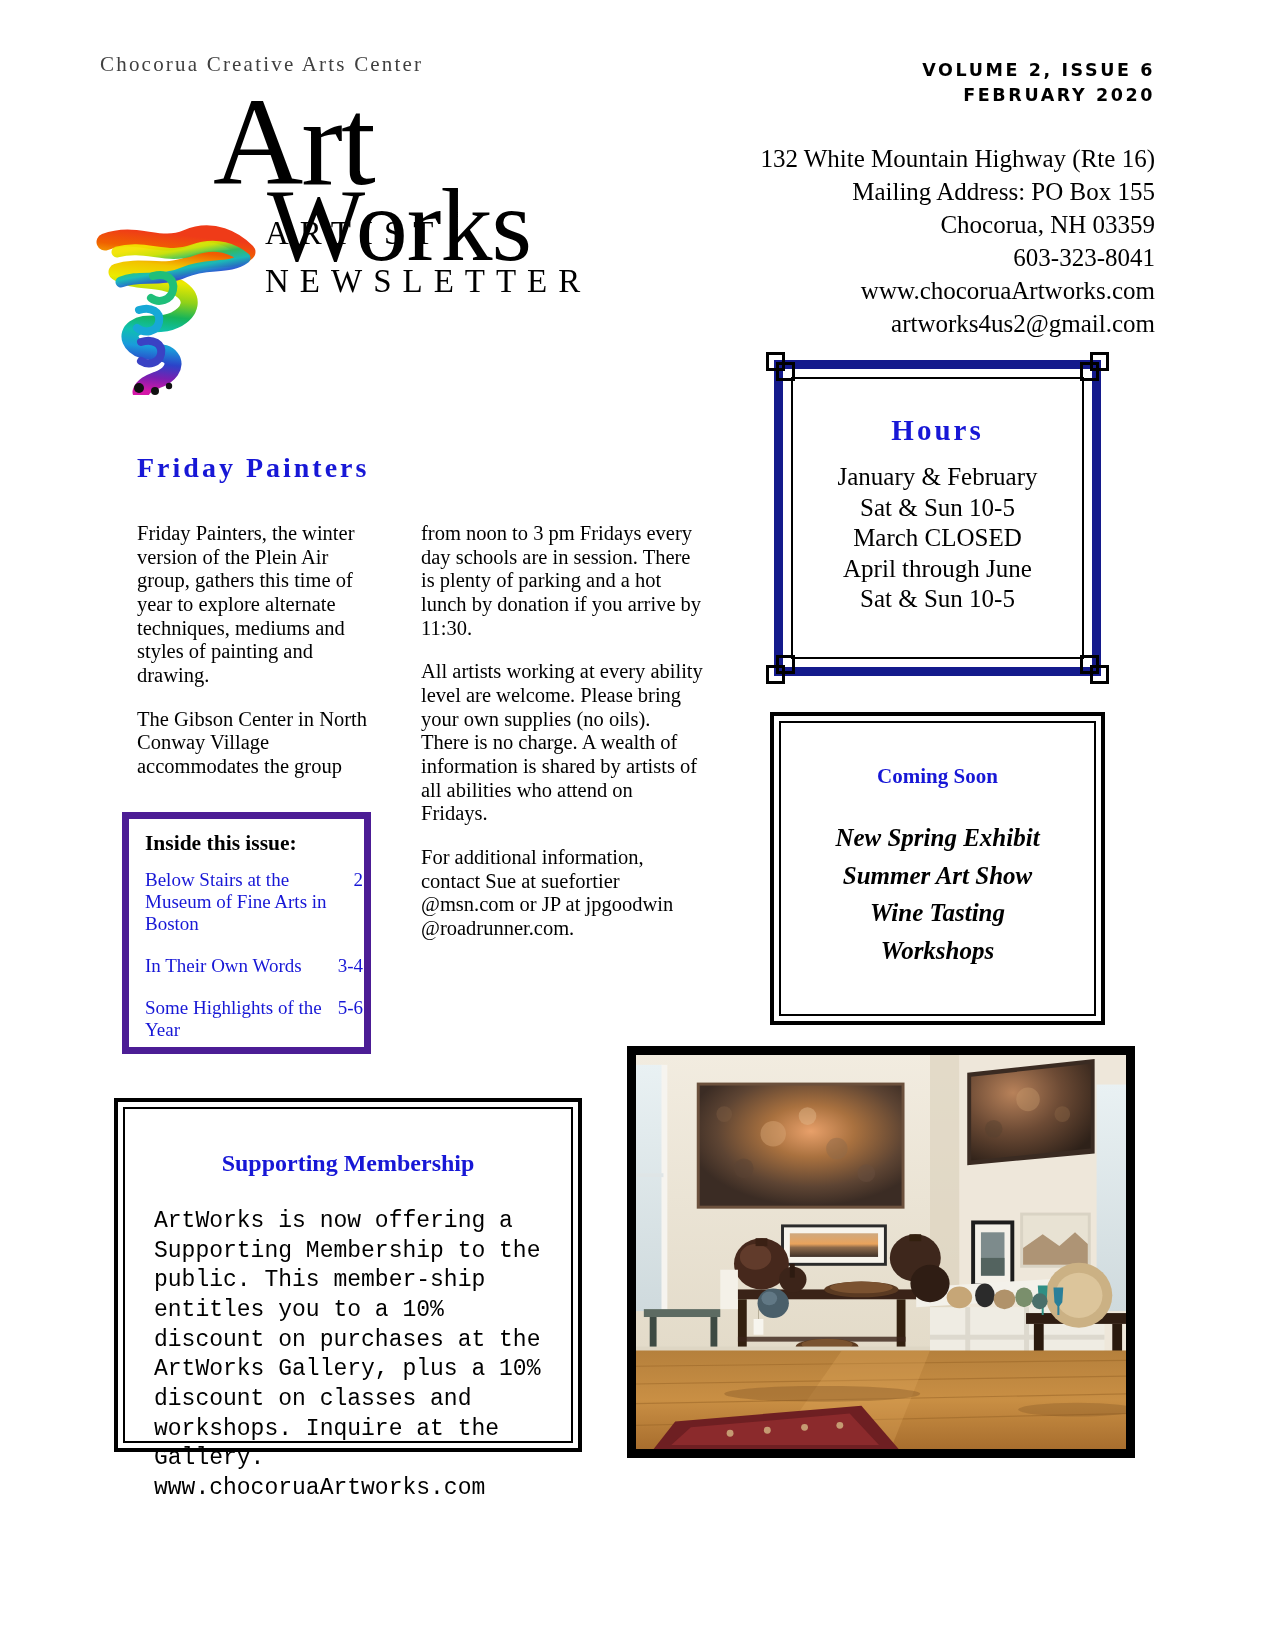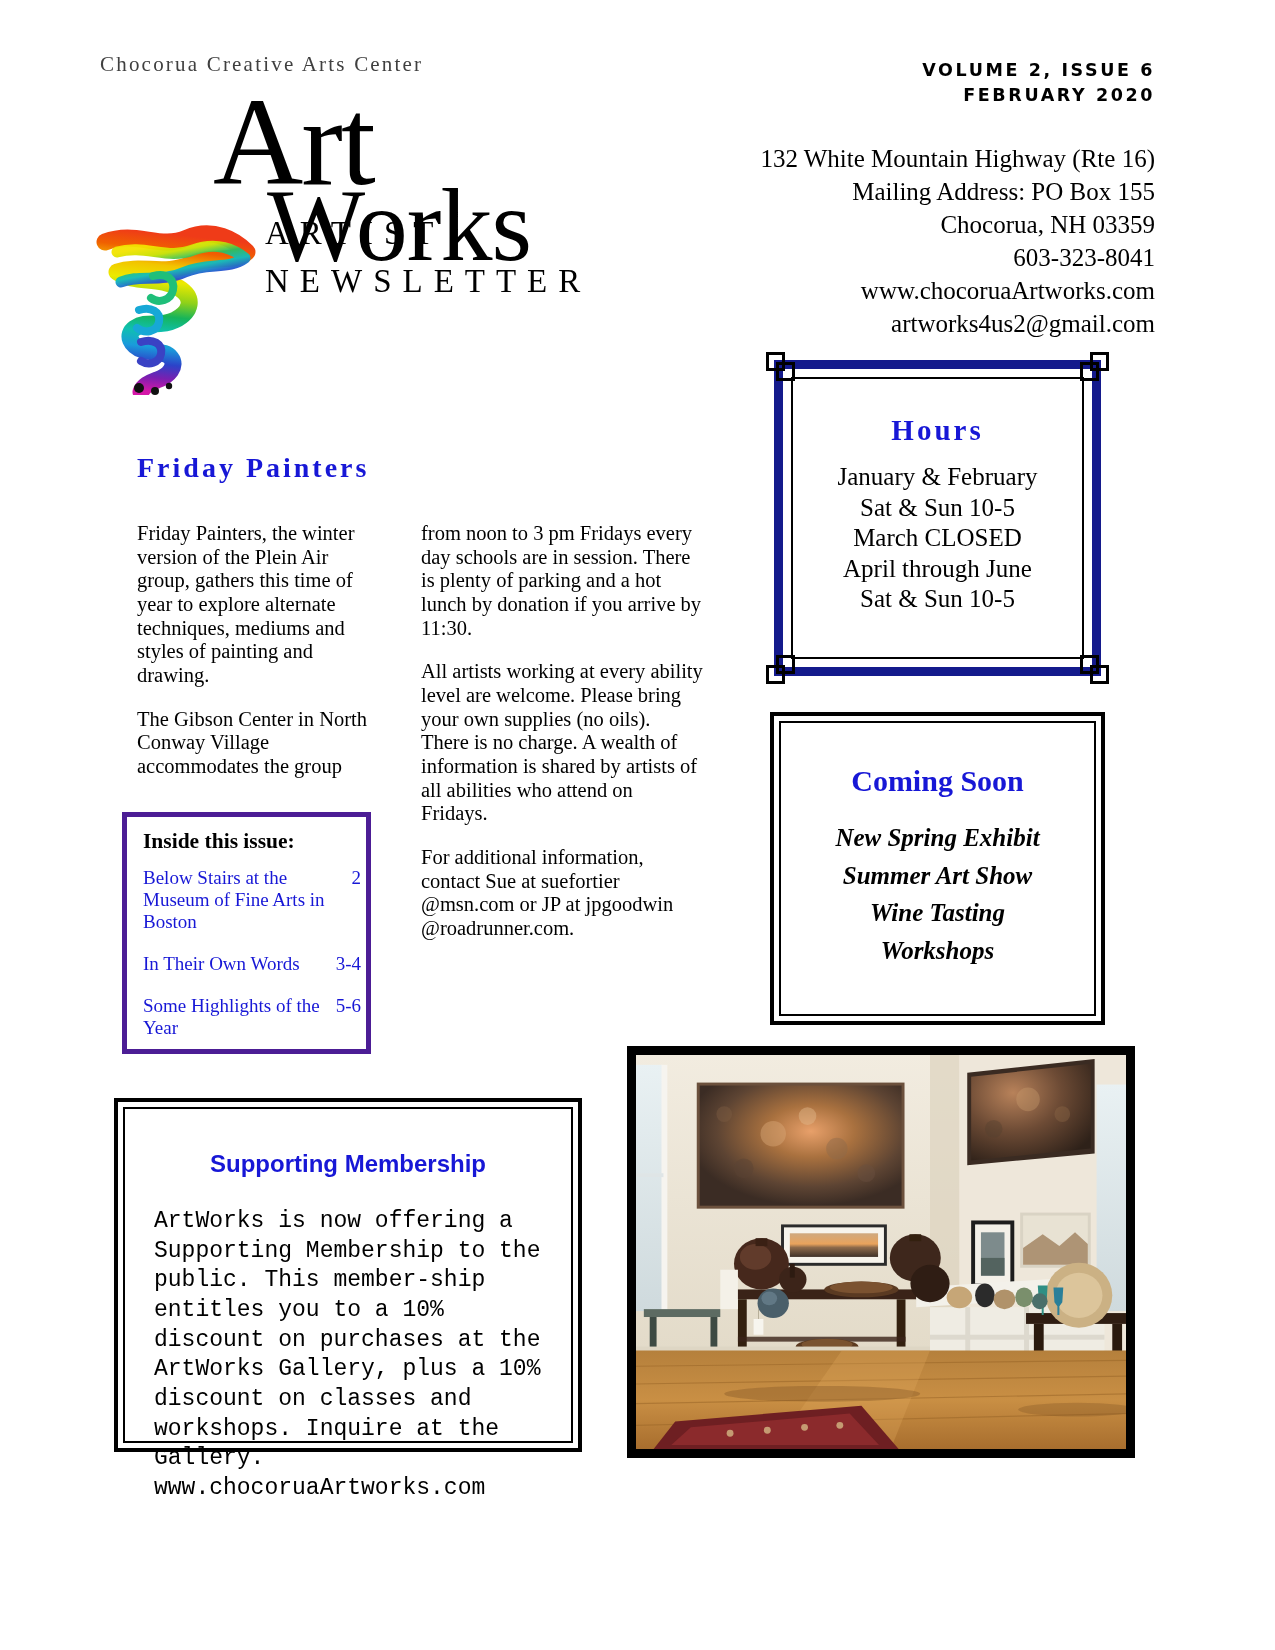--- a/index.html
+++ b/index.html
@@ -131,21 +131,21 @@
   #friday-col2 { left: 421px; top: 522px; width: 282px; }
   .article-col p { margin: 0 0 20px 0; }
 
   
   #inside-box {
     position: absolute;
     left: 122px;
     top: 812px;
     width: 249px;
     height: 242px;
-    border: 5px solid #4c1d95;
+    border: 7px solid #4c1d95;
     background: #fff;
     box-sizing: border-box;
   }
   #inside-title {
     position: absolute;
     left: 16px;
     top: 12px;
     font-family: "Liberation Serif", serif;
     font-size: 21.5px;
     font-weight: bold;
@@ -244,21 +244,21 @@
     left: 5px; top: 5px; right: 5px; bottom: 5px;
     border: 2px solid #000;
     box-sizing: border-box;
   }
   #coming-title {
     position: absolute;
     left: 0; right: 0;
     top: 48px;
     text-align: center;
     font-family: "Liberation Serif", serif;
-    font-size: 30px;
+    font-size: 21px;
     font-weight: bold;
     color: #1717d6;
   }
   #coming-list {
     position: absolute;
     left: 0; right: 0;
     top: 103px;
     text-align: center;
     font-family: "Liberation Serif", serif;
     font-style: italic;
@@ -283,21 +283,21 @@
     position: absolute;
     left: 5px; top: 5px; right: 5px; bottom: 5px;
     border: 2px solid #000;
     box-sizing: border-box;
   }
   #support-title {
     position: absolute;
     left: 0; right: 0;
     top: 48px;
     text-align: center;
-    font-family: Liberation Sans, sans-serif;
+    font-family: Liberation Serif, serif;
     font-size: 24px;
     font-weight: bold;
     color: #1717d6;
   }
   #support-body {
     position: absolute;
     left: 36px;
     top: 105px;
     width: 400px;
     font-family: Liberation Mono, monospace;

